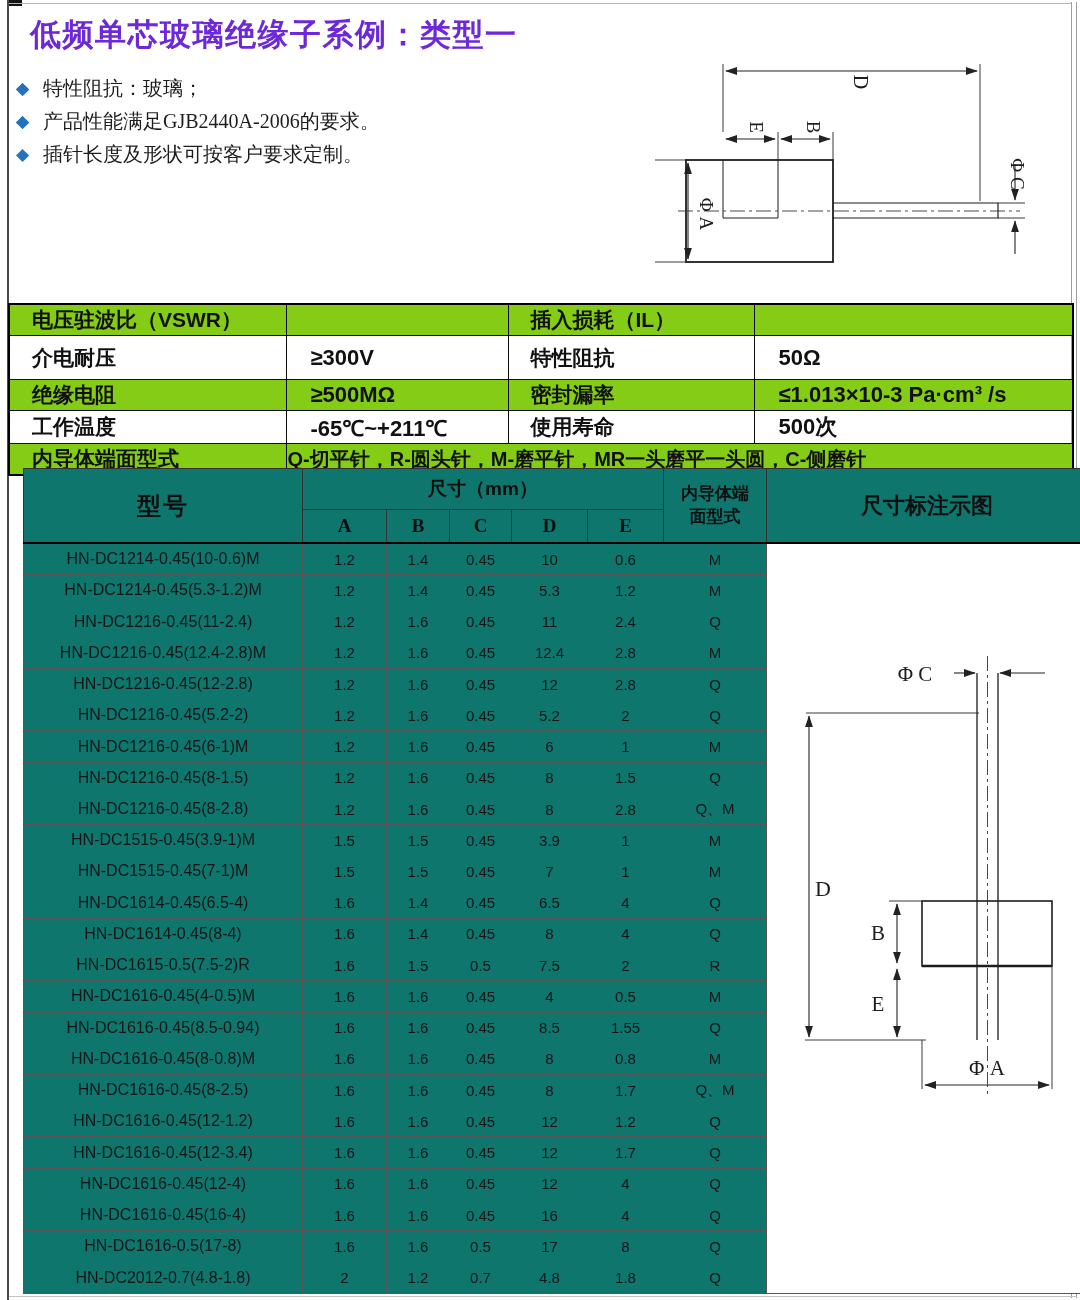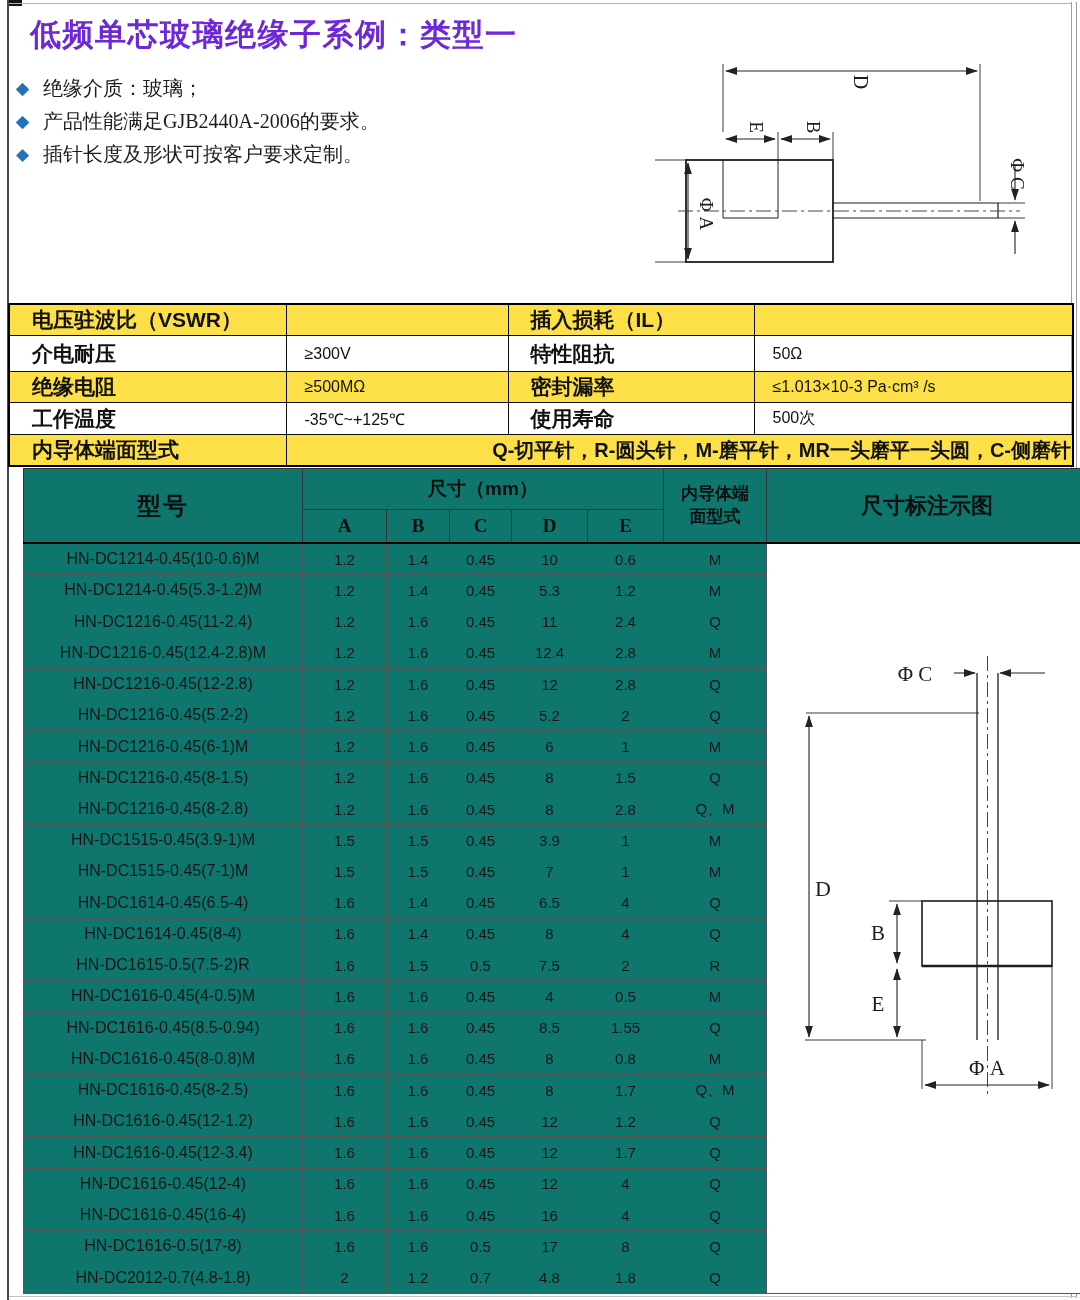--- a/index.html
+++ b/index.html
@@ -36,24 +36,24 @@
   .top-drawing { position:absolute; left:648px; top:44px; }
   .drawing-text { font-family:"Liberation Serif", serif; fill:#1d1d1d; }
 
   
   .spec-table {
     position:absolute; left:8px; top:303px;
     border-collapse:collapse; table-layout:fixed; width:1064px;
     border:2px solid #000;
   }
   .spec-table td { border:1.6px solid #0c0c0c; overflow:hidden; white-space:nowrap; }
-  .row-blue td { background:#fde047; }
+  .row-blue td { background:#84cc16; }
   .spec-label { font-weight:bold; font-size:21px; padding-left:22px; color:#111; }
-  .spec-value { font-size:16px; padding-left:18px; color:#111; }
-  .spec-merged { font-weight:bold; font-size:20px; text-align:right; color:#111; }
+  .spec-value { font-size:22px; padding-left:24px; color:#111;font-weight:bold; }
+  .spec-merged { font-weight:bold; font-size:20px; text-align:left; color:#111; }
 
   
   .model-table {
     position:absolute; left:23px; top:468px;
     border-collapse:collapse; table-layout:fixed; width:1064px;
     border:1.6px solid #222; background:#0f766e;
   }
   .model-table th { border:1px solid #333; font-weight:bold; color:#0e0e0e; padding:0; }
   .model-table td { border:1px solid #565656; padding:0; text-align:center; color:#161616; }
   .model-table tbody tr:first-child td { border-top:2.2px solid #000; }
@@ -78,21 +78,21 @@
   <div class="frame-bottom"></div>
 
   <div class="page-title">低频单芯玻璃绝缘子系例：类型一</div>
 
   <ul class="features">
     <li>
       <span class="feature-diamond">◆</span>
     </li>
     <li>
       <span class="feature-diamond">◆</span>
-      <span>绝缘介质：玻璃；</span>
+      <span>特性阻抗：玻璃；</span>
     </li>
     <li>
       <span class="feature-diamond">◆</span>
     </li>
     <li>
       <span class="feature-diamond">◆</span>
       <span>产品性能满足GJB2440A-2006的要求。</span>
     </li>
     <li>
       <span class="feature-diamond">◆</span>
@@ -142,35 +142,35 @@
         <col style="width:246px">
         <col style="width:319px">
       </colgroup>
     <tbody>
         <tr class="row-blue" style="height:29px">
       <td class="spec-label">电压驻波比（VSWR）</td>
       <td class="spec-value"></td>
       <td class="spec-label">插入损耗（IL）</td>
       <td class="spec-value"></td>
     </tr>
-    <tr style="height:36px">
+    <tr style="height:44px">
       <td class="spec-label">介电耐压</td>
       <td class="spec-value">≥300V</td>
       <td class="spec-label">特性阻抗</td>
       <td class="spec-value">50Ω</td>
     </tr>
     <tr class="row-blue" style="height:30px">
       <td class="spec-label">绝缘电阻</td>
       <td class="spec-value">≥500MΩ</td>
       <td class="spec-label">密封漏率</td>
       <td class="spec-value">≤1.013×10-3 Pa·cm³ /s</td>
     </tr>
     <tr style="height:32px">
       <td class="spec-label">工作温度</td>
-      <td class="spec-value">-35℃~+125℃</td>
+      <td class="spec-value">-65℃~+211℃</td>
       <td class="spec-label">使用寿命</td>
       <td class="spec-value">500次</td>
     </tr>
     <tr class="row-blue" style="height:29px">
       <td class="spec-label">内导体端面型式</td>
       <td class="spec-merged" colspan="3">Q-切平针，R-圆头针，M-磨平针，MR一头磨平一头圆，C-侧磨针</td>
     </tr>
   </tbody>
     </table>
 

